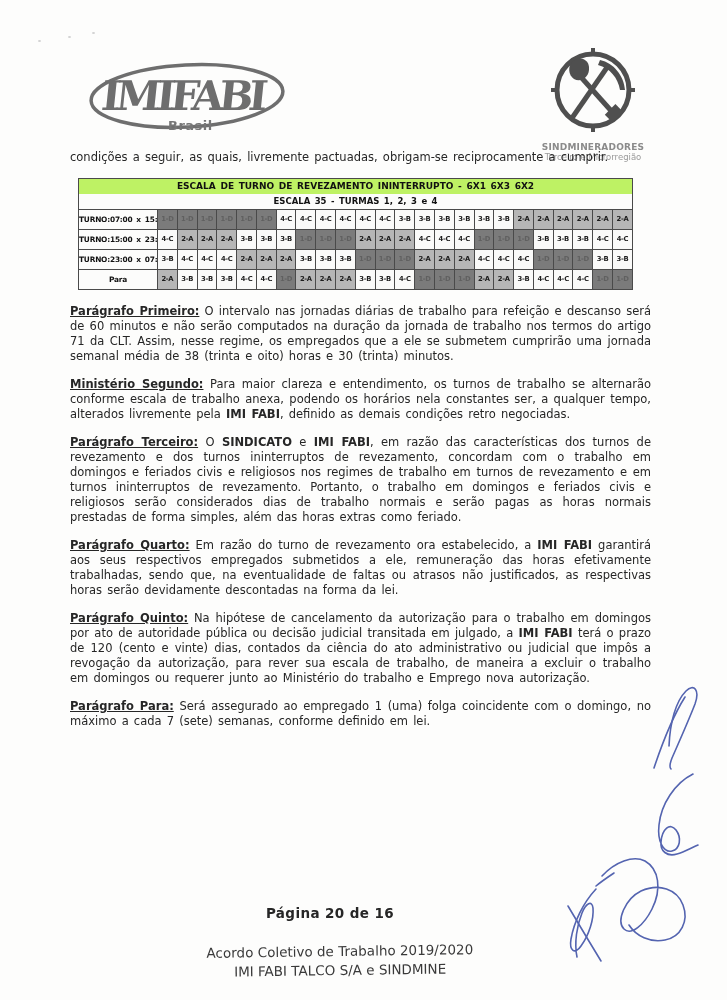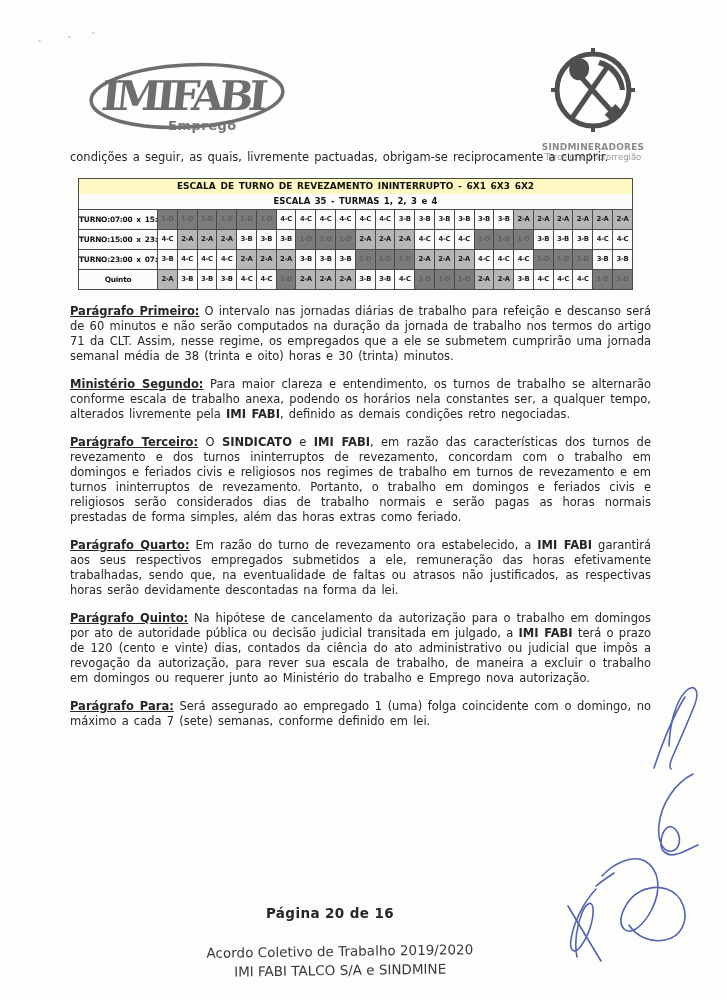--- a/index.html
+++ b/index.html
@@ -42,21 +42,21 @@
     border-collapse:collapse;table-layout:fixed;width:555px;
     font-family:"DejaVu Sans", sans-serif;
   }
   table.schedule td{
     border:1px solid #4a4a4a;
     text-align:center;vertical-align:middle;
     padding:0;overflow:hidden;white-space:nowrap;
   }
   td.t-title{
     font-size:9px;font-weight:bold;height:15px;color:#111;
-    border-bottom:none !important;background:#fef9c3;
+    border-bottom:none !important;background:#bef264;
   }
   td.t-subtitle{
     font-size:8.5px;font-weight:bold;height:13px;color:#111;
     border-top:none !important;background:#fcfcfb;
   }
   td.row-label{
     font-size:7.4px;font-weight:bold;color:#111;background:#fcfcfb;
     letter-spacing:-0.2px;
   }
   td.cell{font-size:6.8px;font-weight:bold;height:19px;letter-spacing:-0.3px;}
@@ -88,21 +88,21 @@
   <div class="specks">
       <i></i>
       <i></i>
       <i></i>
     </div>
 
   <svg class="logo-imifabi" viewBox="0 0 210 90">
     <ellipse cx="102" cy="44" rx="96" ry="31" fill="none" stroke="#6e6e6e" stroke-width="3.5" transform="rotate(-3 102 44)"></ellipse>
     <text x="102" y="58" text-anchor="middle" font-family="DejaVu Serif, serif" font-weight="bold" font-size="41" fill="#6e6e6e" letter-spacing="-5" transform="skewX(-6)">IMIFABI</text>
   </svg>
-  <div class="brasil-label">Emprego</div>
+  <div class="brasil-label">Brasil</div>
 
   <div class="logo-union">
     <svg width="130" height="90" viewBox="0 0 130 90">
       <circle cx="65" cy="44" r="36" fill="none" stroke="#4f4f4f" stroke-width="5"></circle>
       <line x1="65" y1="2" x2="65" y2="9" stroke="#4f4f4f" stroke-width="4"></line>
       <line x1="65" y1="79" x2="65" y2="86" stroke="#4f4f4f" stroke-width="4"></line>
       <line x1="23" y1="44" x2="30" y2="44" stroke="#4f4f4f" stroke-width="4"></line>
       <line x1="100" y1="44" x2="107" y2="44" stroke="#4f4f4f" stroke-width="4"></line>
 
       <path d="M44 16 C 50 10 60 12 61 21 C 62 31 53 37 46 33 C 40 29 40 20 44 16 Z" fill="#4f4f4f"></path>
@@ -232,21 +232,21 @@
               <td class="cell light" style="background: rgb(250, 250, 249);">4-C</td>
               <td class="cell light" style="background: rgb(250, 250, 249);">4-C</td>
               <td class="cell light" style="background: rgb(250, 250, 249);">4-C</td>
               <td class="cell dark" style="background: rgb(123, 123, 123);">1-D</td>
               <td class="cell dark" style="background: rgb(123, 123, 123);">1-D</td>
               <td class="cell dark" style="background: rgb(123, 123, 123);">1-D</td>
               <td class="cell light" style="background: rgb(250, 250, 249);">3-B</td>
               <td class="cell light" style="background: rgb(250, 250, 249);">3-B</td>
             </tr>
             <tr>
-              <td class="row-label">Quinto</td>
+              <td class="row-label">Para</td>
               <td class="cell mid" style="background: rgb(182, 182, 182);">2-A</td>
               <td class="cell light" style="background: rgb(250, 250, 249);">3-B</td>
               <td class="cell light" style="background: rgb(250, 250, 249);">3-B</td>
               <td class="cell light" style="background: rgb(250, 250, 249);">3-B</td>
               <td class="cell light" style="background: rgb(250, 250, 249);">4-C</td>
               <td class="cell light" style="background: rgb(250, 250, 249);">4-C</td>
               <td class="cell dark" style="background: rgb(123, 123, 123);">1-D</td>
               <td class="cell mid" style="background: rgb(182, 182, 182);">2-A</td>
               <td class="cell mid" style="background: rgb(182, 182, 182);">2-A</td>
               <td class="cell mid" style="background: rgb(182, 182, 182);">2-A</td>

